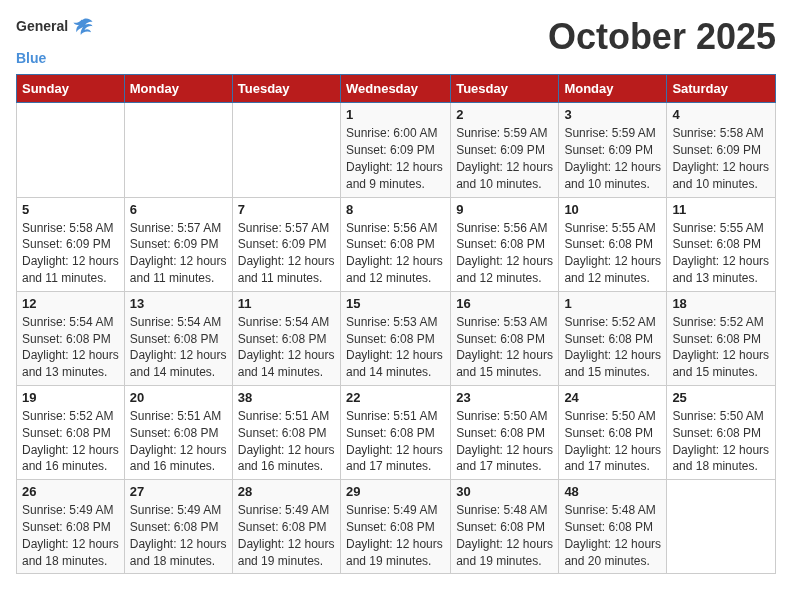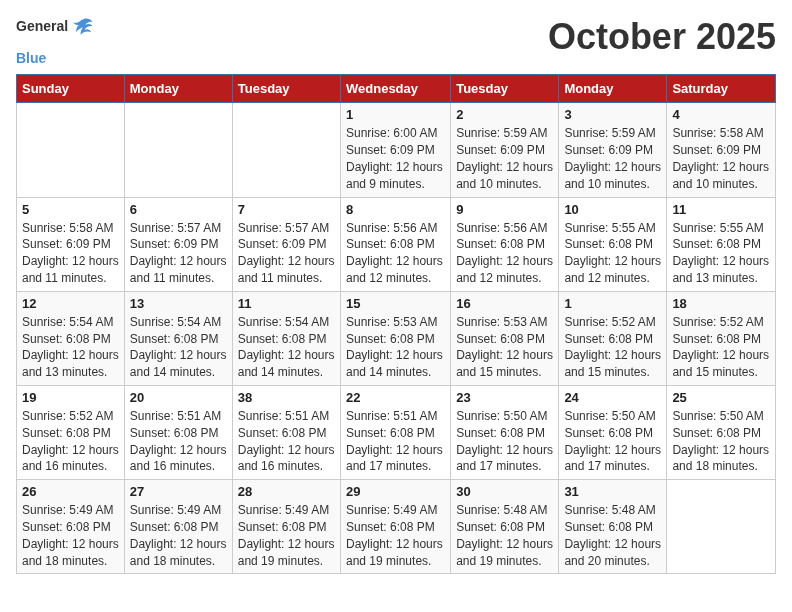--- a/index.html
+++ b/index.html
@@ -331,21 +331,21 @@
 and 19 minutes.</div>
         </td>
         <td>
           <div class="day-num">30</div>
           <div class="day-info" style="white-space: pre-line;">Sunrise: 5:48 AM
 Sunset: 6:08 PM
 Daylight: 12 hours
 and 19 minutes.</div>
         </td>
         <td>
-          <div class="day-num">31</div>
+          <div class="day-num">48</div>
           <div class="day-info" style="white-space: pre-line;">Sunrise: 5:48 AM
 Sunset: 6:08 PM
 Daylight: 12 hours
 and 20 minutes.</div>
         </td>
         <td class="empty-cell"></td>
       </tr>
     </tbody>
 </table>
 

